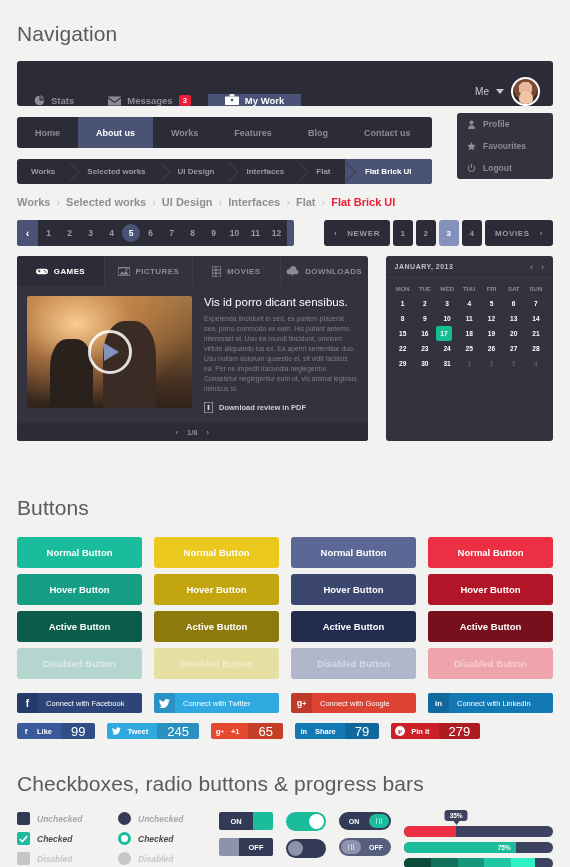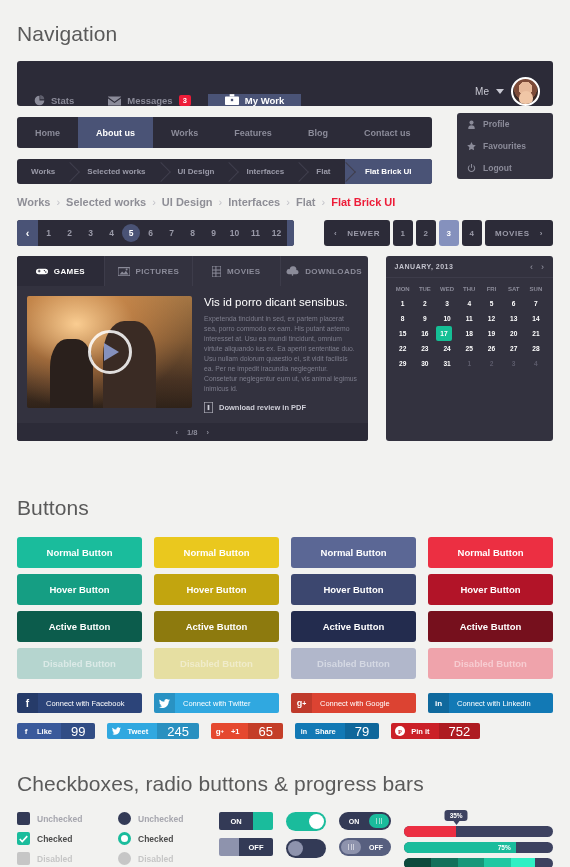--- a/index.html
+++ b/index.html
@@ -240,21 +240,21 @@
   .share-btn .ic { width: 18px; display: flex; align-items: center; justify-content: center; font-size: 8px; font-weight: bold; }
   .share-btn .tx { display: flex; align-items: center; padding: 0 9px 0 2px; font-size: 7.5px; font-weight: bold; }
   .share-btn .ct {
     display: flex; align-items: center; justify-content: center;
     min-width: 27px; padding: 0 10px; font-size: 13px; background: rgba(0,0,0,.14);
   }
 
   
   .ctrl-wrap { display: flex; gap: 13px; align-items: flex-start; }
   .ck-col { display: flex; flex-direction: column; gap: 7px; width: 88px; }
-  .ck-row { display: flex; align-items: center; gap: 7px; font-size: 8.5px; font-weight: bold; }
+  .ck-row { display: flex; align-items: center; gap: 7px; font-size: 8.5px; font-weight: bold; font-style: italic; }
   .box { width: 13px; height: 13px; border-radius: 2px; flex: none; display:flex; align-items:center; justify-content:center; }
   .circ { width: 13px; height: 13px; border-radius: 50%; flex: none; display:flex; align-items:center; justify-content:center; }
 
   
   .tg-col { display: flex; flex-direction: column; gap: 8px; }
   .tg-sq { width: 54px; height: 18px; border-radius: 2px; display: flex; overflow: hidden; }
   .tg-sq .lab { flex: 1; display: flex; align-items: center; justify-content: center; font-size: 7.5px; font-weight: bold; color: #fff; }
   .tg-sq .knob { width: 20px; }
   .tg-rd { width: 40px; height: 19px; border-radius: 10px; display: flex; align-items: center; padding: 2px; }
   .tg-rd .dot { width: 15px; height: 15px; border-radius: 50%; }
@@ -633,21 +633,21 @@
       <span class="ct">79</span>
     </div>
     <div class="share-btn" style="background:#cb2027">
       <span class="ic">
         <svg class="svgico" width="10" height="10" viewBox="0 0 14 14">
             <circle cx="7" cy="7" r="7" fill="#fff"></circle>
             <text x="7" y="10.5" font-size="9" font-family="Liberation Serif, serif" font-weight="bold" fill="#cb2027" text-anchor="middle">P</text>
           </svg>
       </span>
       <span class="tx">Pin it</span>
-      <span class="ct">752</span>
+      <span class="ct">279</span>
     </div>
   </div>
 
   <h2 class="section-title" style="margin-top:33px;">Checkboxes, radio buttons &amp; progress bars</h2>
 
   <div class="ctrl-wrap" style="margin-top:16px;">
 
     <div class="ck-col">
       <label class="ck-row">
         <span class="box" style="background:#333a56"></span>

